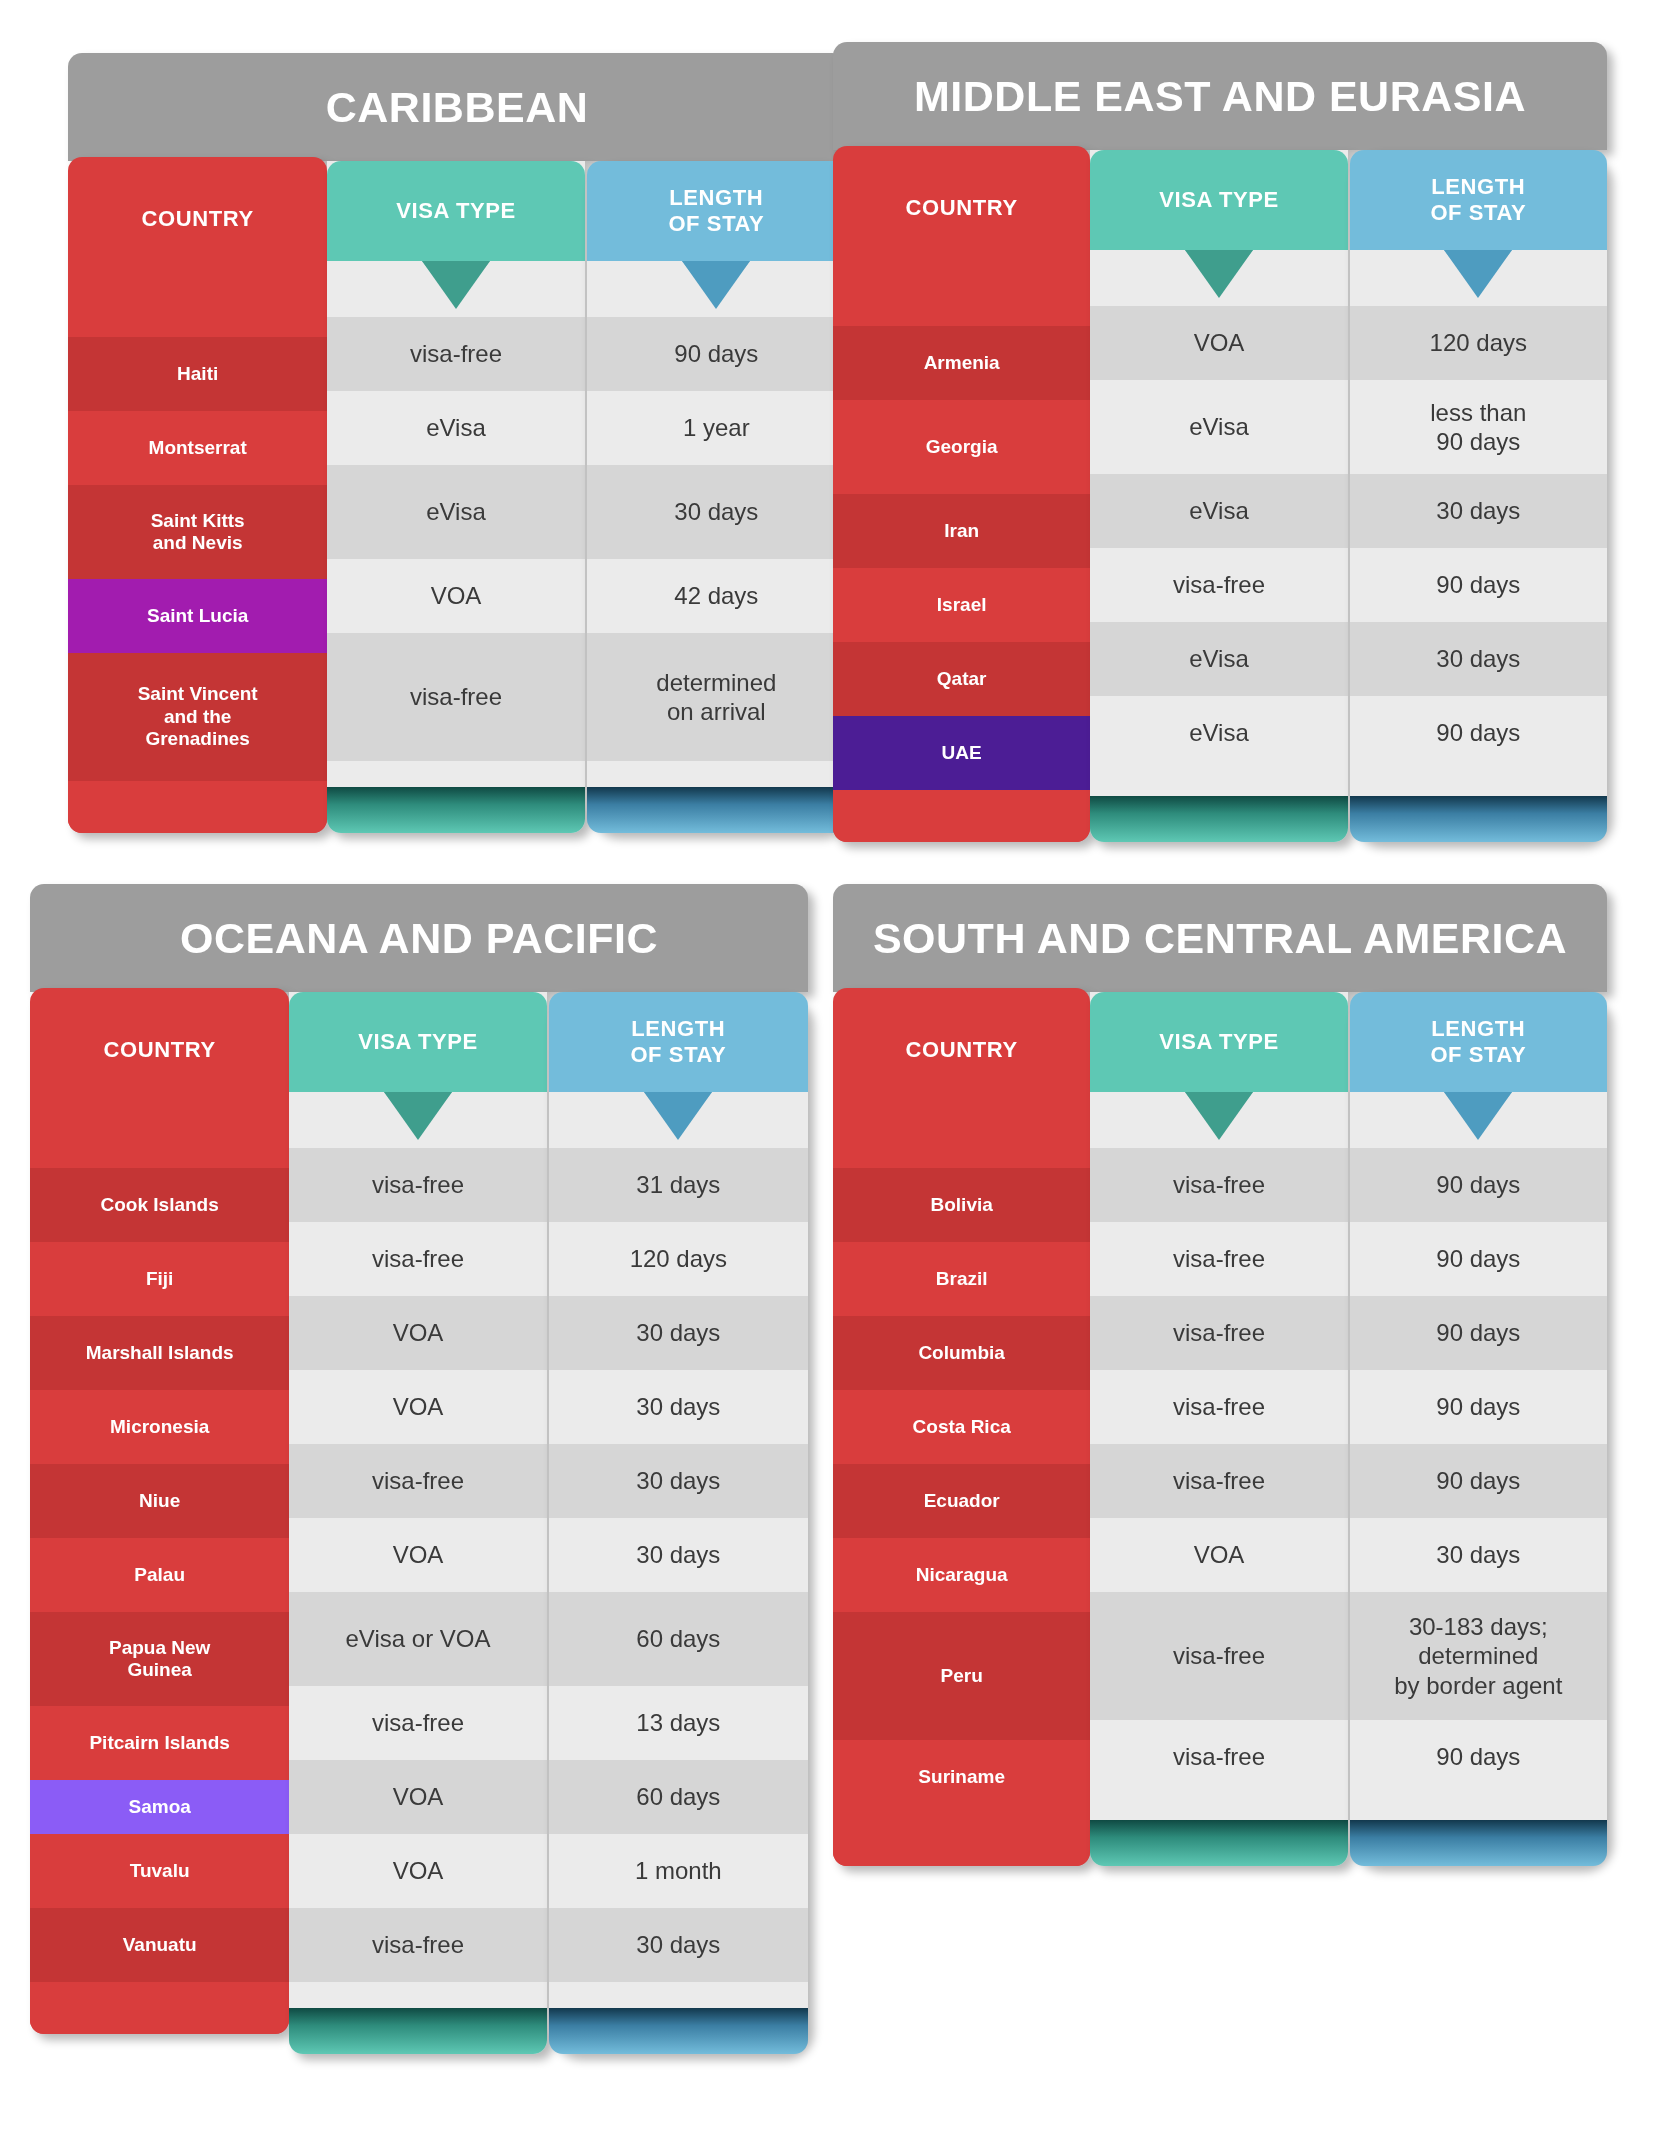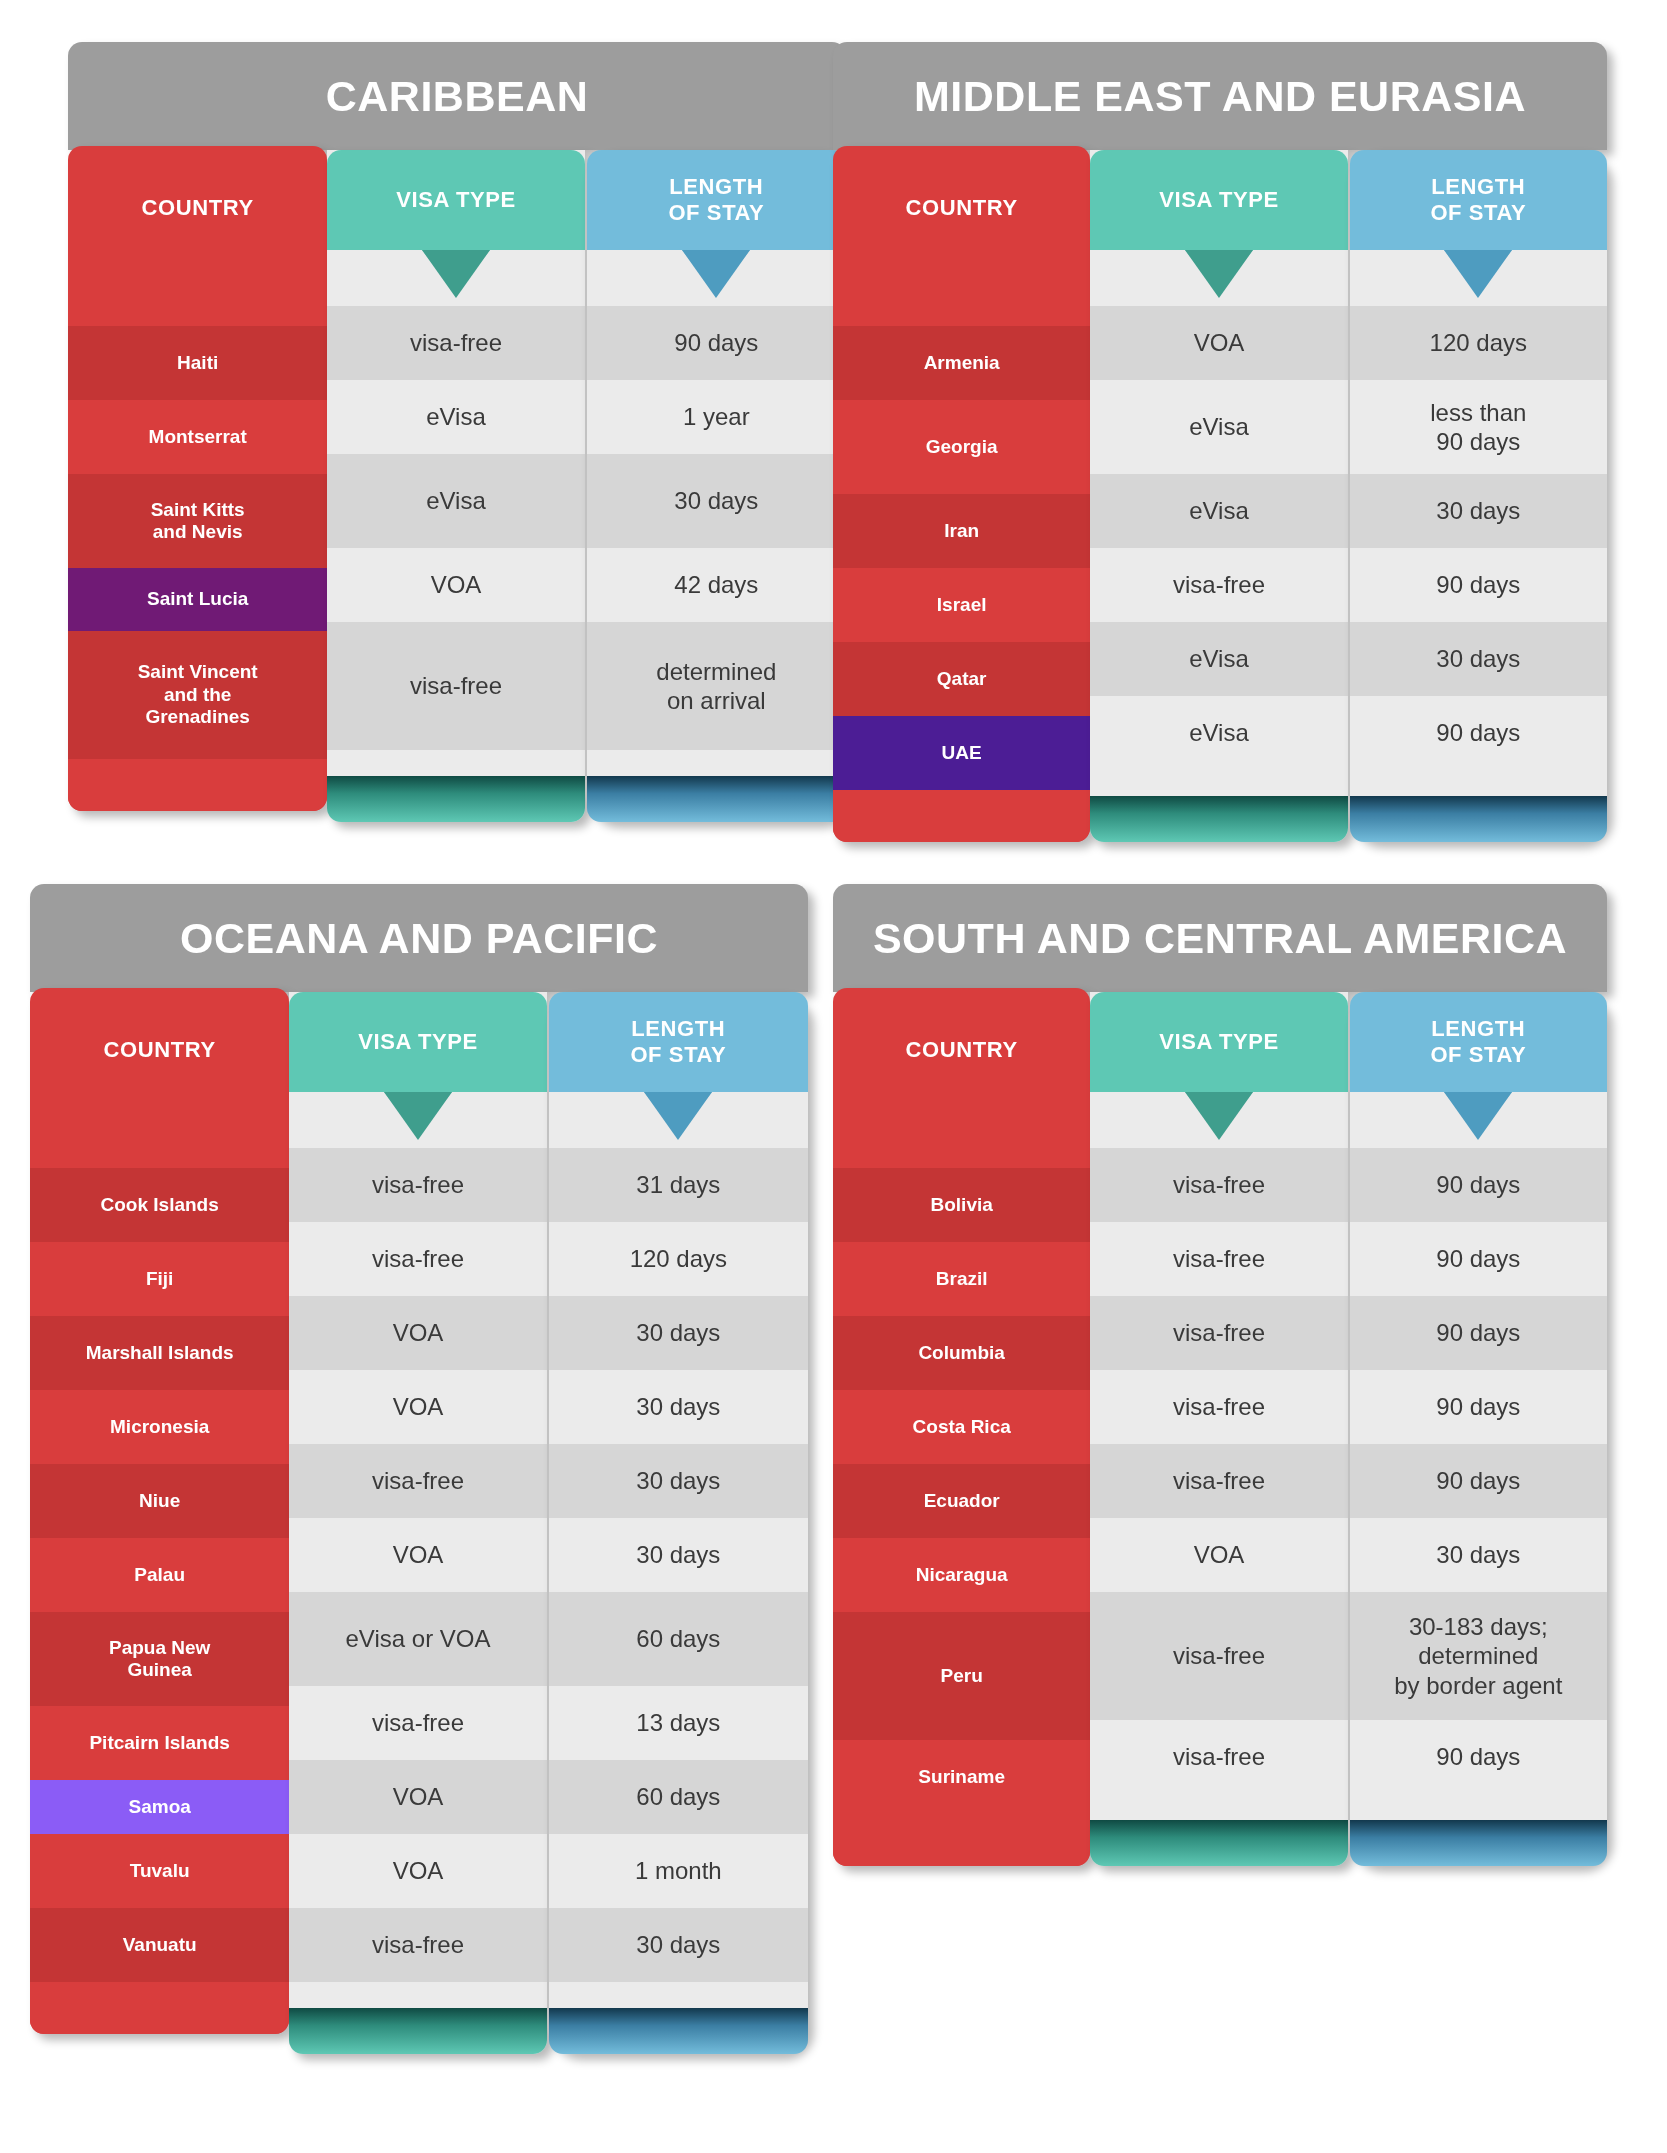--- a/index.html
+++ b/index.html
@@ -121,34 +121,34 @@
   .tail-len{
     height:46px;border-radius:0 0 14px 14px;
     background:linear-gradient(to bottom,#12384d 0%,#3b7ea3 38%,#73bcdb 100%);
   }
 </style>
 </head>
 <body>
 
 <div class="canvas">
 
-<div class="panel" style="left: 30px; top: 42px; width: 778px; padding-left: 38px;">
+<div class="panel" style="left: 30px; top: 53px; width: 778px; padding-left: 38px;">
       <div class="panel-title" style="width: 778px;">
         <span>CARIBBEAN</span>
       </div>
       <div class="cols">
         <div class="col col-country" style="width: 260px;">
           <div class="chip chip-country">
             <span>COUNTRY</span>
           </div>
           <div class="gap-country"></div>
           <div class="cell cell-country r-odd" style="height: 74px; background: rgb(196, 53, 53);">Haiti</div>
           <div class="cell cell-country r-even" style="height: 74px; background: rgb(217, 61, 61);">Montserrat</div>
           <div class="cell cell-country r-odd" style="height: 94px; background: rgb(196, 53, 53);">Saint Kitts<br>and Nevis</div>
-          <div class="cell cell-country r-even" style="height: 63px; background: #701a75;">Saint Lucia</div>
+          <div class="cell cell-country r-even" style="height: 74px; background: #a21caf;">Saint Lucia</div>
           <div class="cell cell-country r-odd" style="height: 128px; background: rgb(196, 53, 53);">Saint Vincent<br>and the<br>Grenadines</div>
           <div class="tail-country"></div>
         </div>
         <div class="col col-data col-visa" style="width: 258px;">
           <div class="chip chip-visa">
             <span>VISA TYPE</span>
             <div class="pointer-in pointer-visa-in"></div>
             <div class="pointer pointer-visa"></div>
           </div>
           <div class="gap-data"></div>

